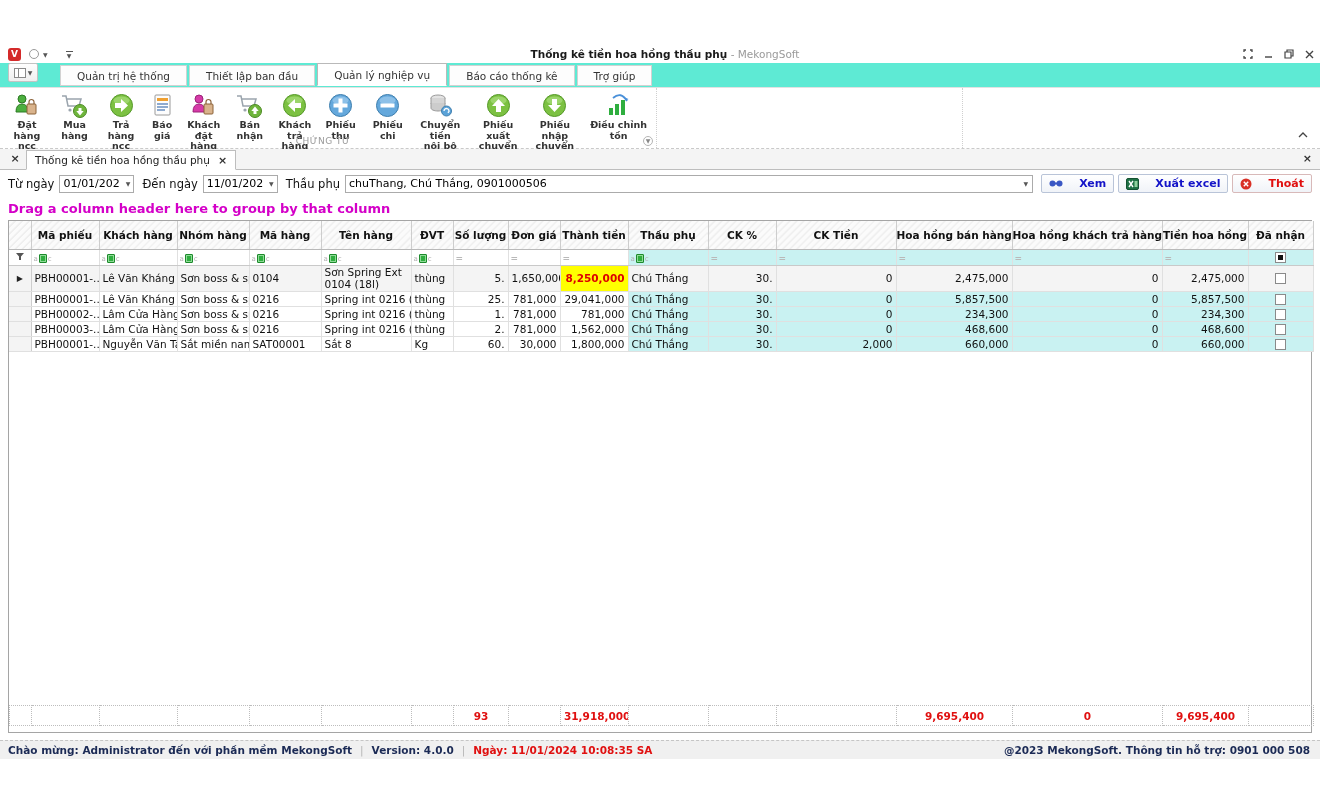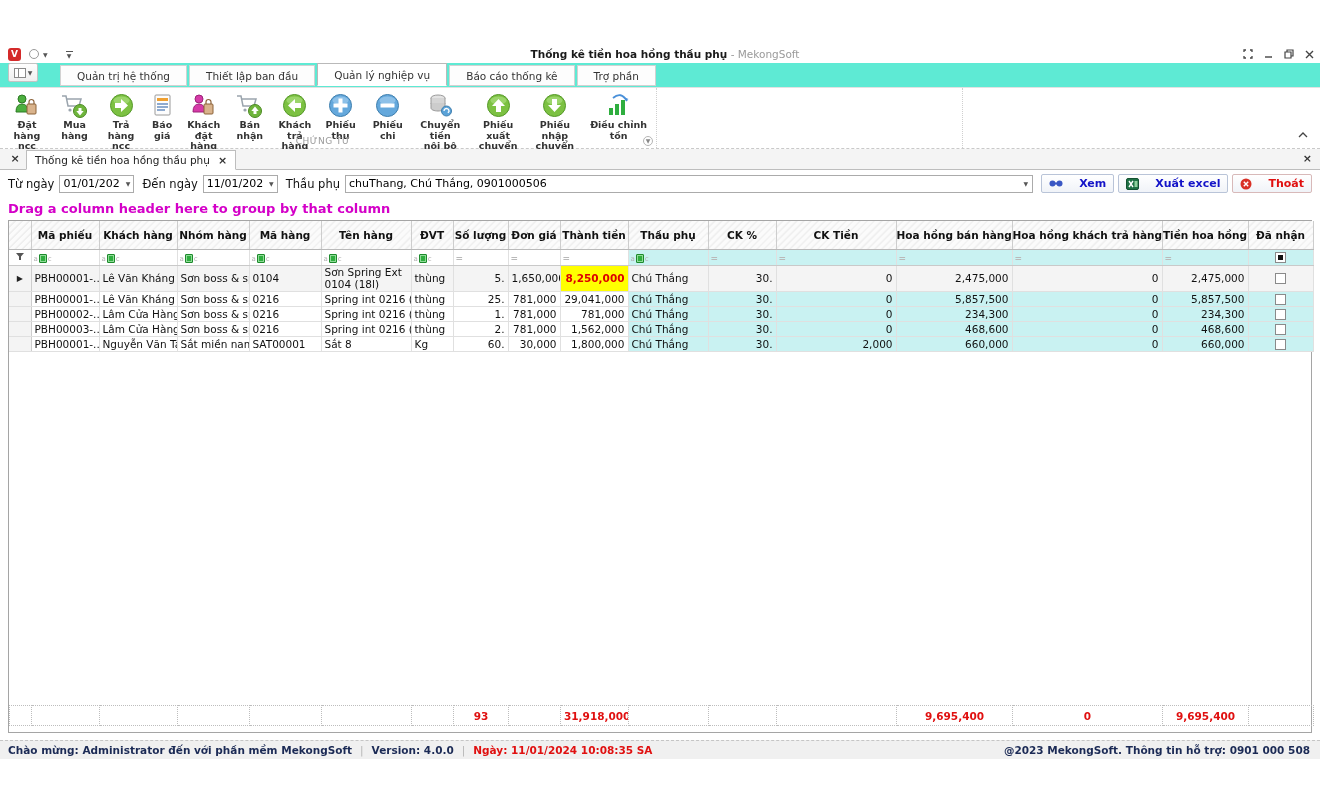--- a/index.html
+++ b/index.html
@@ -131,21 +131,21 @@
           <rect x="0.5" y="0.5" width="11" height="9" fill="#fff" stroke="#8a8a8a"></rect>
           <path d="M4.5 .5v9" stroke="#8a8a8a"></path>
         </svg>
       <span class="caret">▼</span>
     </div>
     <div id="rtabs-holder" style="display:flex; align-items:flex-end;">
         <div class="rtab">Quản trị hệ thống</div>
         <div class="rtab">Thiết lập ban đầu</div>
         <div class="rtab active">Quản lý nghiệp vụ</div>
         <div class="rtab">Báo cáo thống kê</div>
-        <div class="rtab">Trợ phần</div>
+        <div class="rtab">Trợ giúp</div>
       </div>
     <div class="rule"></div>
   </div>
 
   <div class="ribbon">
     <div class="rgroup">
       <div class="rbtns" id="ribbon-buttons">
           <div class="rbtn">
             <span class="ric"><svg width="27" height="27" viewBox="0 0 27 27">
                 <circle cx="9" cy="7" r="4" fill="#4caf3f" stroke="#2d7a24"></circle>

